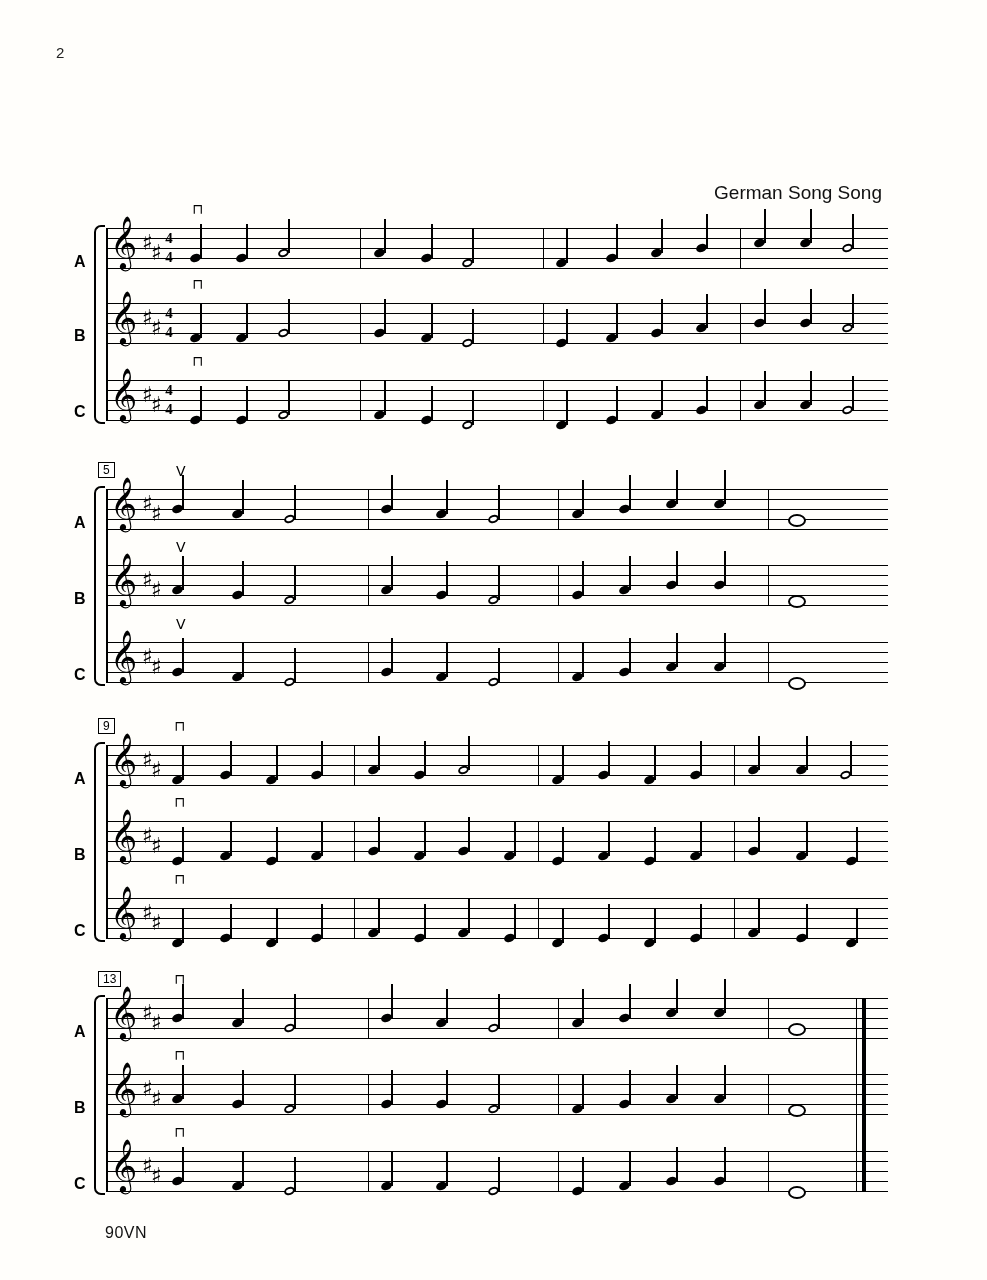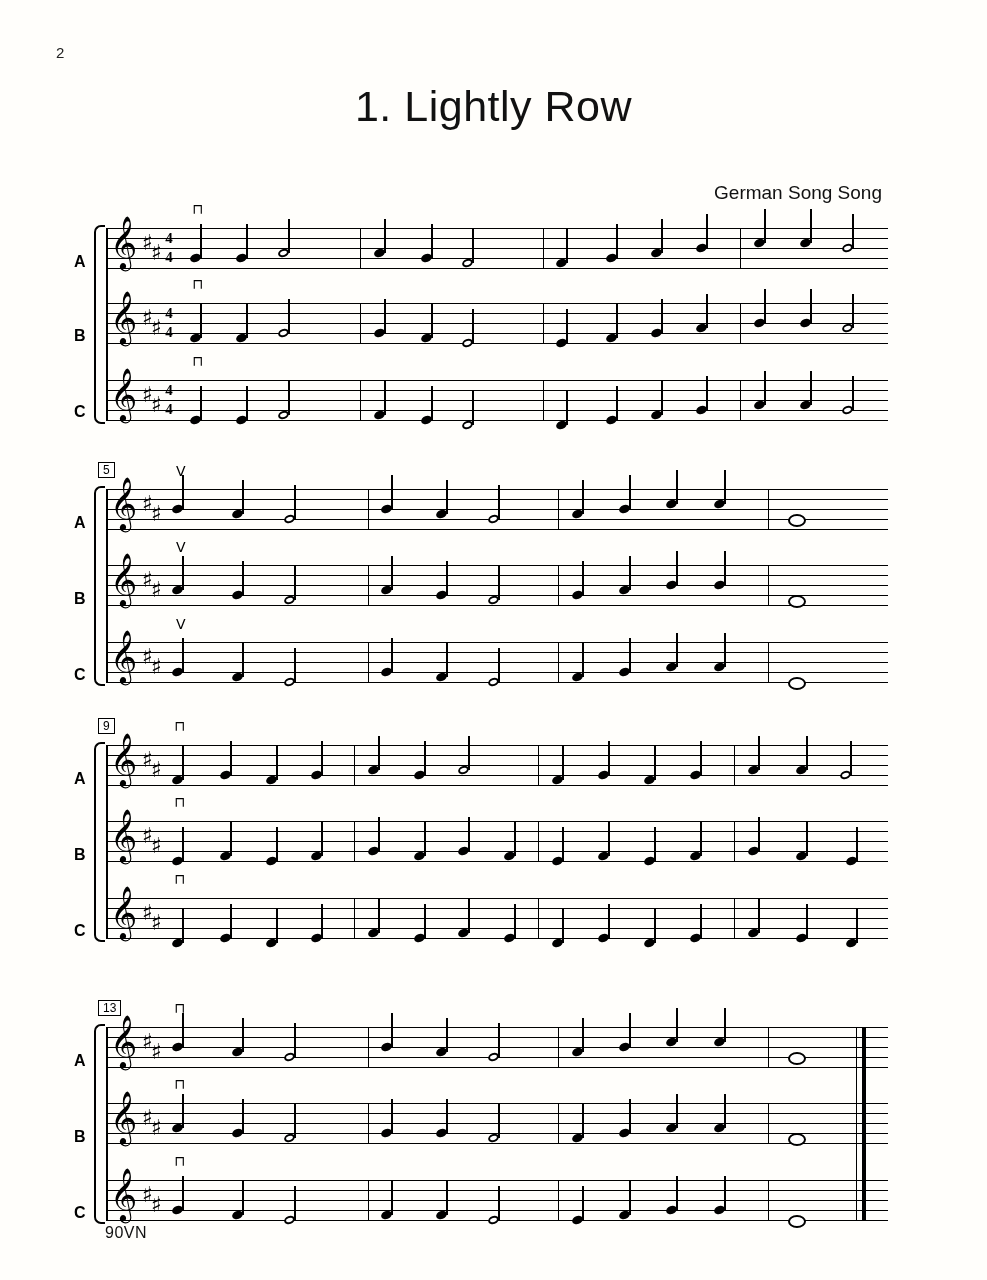--- a/index.html
+++ b/index.html
@@ -196,21 +196,20 @@
     font-family: "DejaVu Sans", sans-serif;
     color: #000;
   }
 </style>
 </head>
 <body>
 
 <div class="page">
 
   <div class="page-number">2</div>
-  <div class="title">1. Lightly Row</div>
   <div class="composer">German Song Song</div>
   <div class="footer-code">90VN</div>
 
   <div class="system" style="top:215px;height:215px;">
     <div class="sys-brace" style="top:10px;height:195px;"></div>
     <div class="sys-left-bar" style="left:18px;top:13px;height:192px;"></div>
 
     <div class="sys-label" style="top:38px;">A</div>
     <div class="staff" style="top:13px;">
       <div class="line"></div>
@@ -600,21 +599,21 @@
       <div class="barline" style="left:628px;"></div>
       <div class="note" style="left:642px;top:31px;"></div>
       <div class="stem" style="left:652px;top:1px;height:34px;"></div>
       <div class="note" style="left:690px;top:36px;"></div>
       <div class="stem" style="left:700px;top:6px;height:34px;"></div>
       <div class="note" style="left:740px;top:41px;"></div>
       <div class="stem" style="left:750px;top:11px;height:34px;"></div>
     </div>
   </div>
 
-  <div class="system" style="top:1006px;height:215px;">
+  <div class="system" style="top:977px;height:215px;">
     <div class="measure-number" style="top:-6px;">13</div>
     <div class="sys-brace" style="top:18px;height:196px;"></div>
     <div class="sys-left-bar" style="left:18px;top:21px;height:193px;"></div>
     <div class="final-bar-thin" style="left:768px;top:21px;height:193px;"></div>
     <div class="final-bar-thick" style="left:774px;top:21px;height:193px;"></div>
 
     <div class="sys-label" style="top:46px;">A</div>
     <div class="staff" style="top:21px;">
       <div class="line"></div>
       <div class="line"></div>

